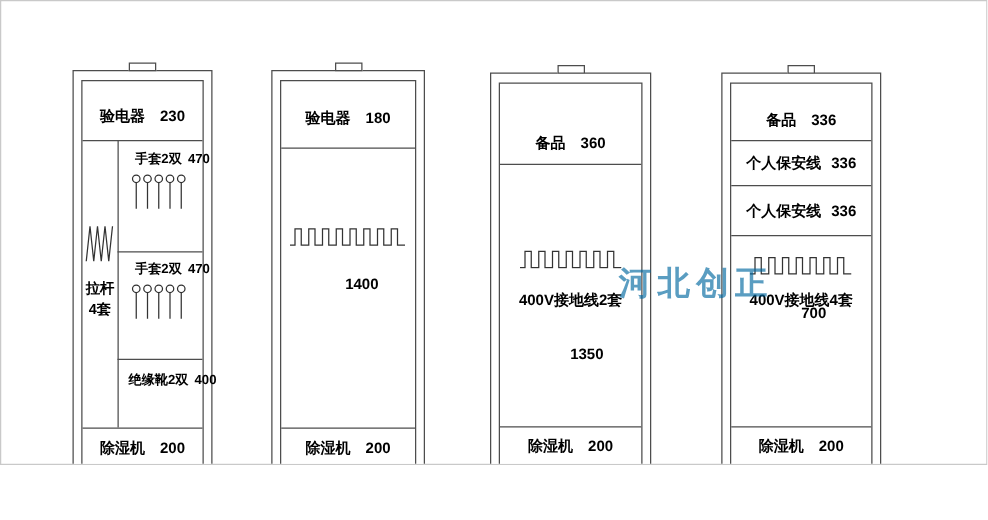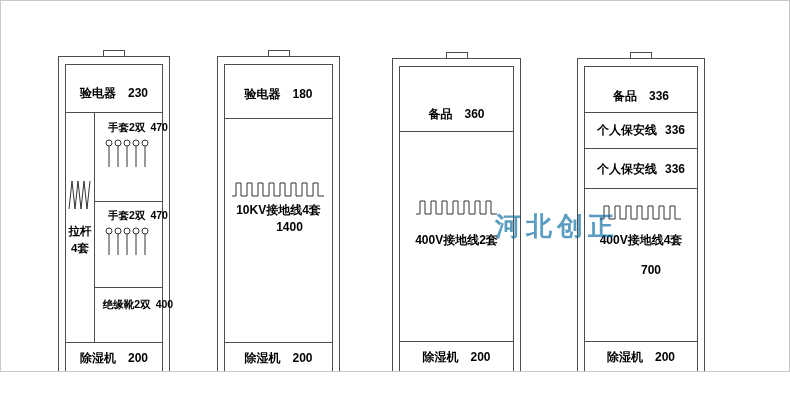--- a/index.html
+++ b/index.html
@@ -124,23 +124,20 @@
         <span>验电器</span>
         <span>180</span>
       </div>
       <div class="hline" style="top:53px;"></div>
 
       <div class="iconwrap" style="top:116px;">
         <svg width="93" height="16" viewBox="0 0 93 16">
           <path d="M0 15 H4 V2 H9 V15 H15 V2 H20 V15 H26 V2 H31 V15 H37 V2 H42 V15 H48 V2 H53 V15 H59 V2 H64 V15 H70 V2 H75 V15 H81 V2 H86 V15 H92" fill="none" stroke="#333" stroke-width="1"></path>
         </svg>
       </div>
-      <div class="lbl" style="top:138px;">
-        <span>10KV接地线4套</span>
-      </div>
       <div class="lbl" style="top:155px; padding-left:22px;text-align:center;">
         <span>1400</span>
       </div>
 
       <div class="hline" style="top:277px;"></div>
       <div class="lbl" style="top:286px;">
         <span>除湿机</span>
         <span>200</span>
       </div>
     </div>
@@ -157,20 +154,23 @@
       <div class="hline" style="top:64px;"></div>
 
       <div class="iconwrap" style="top:132px;">
         <svg width="82" height="16" viewBox="0 0 82 16">
           <path d="M0 15 H4 V2 H9 V15 H15 V2 H20 V15 H26 V2 H31 V15 H37 V2 H42 V15 H48 V2 H53 V15 H59 V2 H64 V15 H70 V2 H75 V15 H81" fill="none" stroke="#333" stroke-width="1"></path>
         </svg>
       </div>
       <div class="lbl" style="top:166px;">
         <span>400V接地线2套</span>
       </div>
+      <div class="lbl" style="top:209px; padding-left:26px;">
+        <span>1350</span>
+      </div>
 
       <div class="hline" style="top:274px;"></div>
       <div class="lbl" style="top:283px;">
         <span>除湿机</span>
         <span>200</span>
       </div>
     </div>
   </div>
 
   <div class="cab" style="left:576px; top:57px; width:128px; height:330px;">
@@ -196,21 +196,21 @@
       <div class="hline" style="top:121px;"></div>
 
       <div class="iconwrap" style="top:137px;">
         <svg width="82" height="16" viewBox="0 0 82 16">
           <path d="M0 15 H4 V2 H9 V15 H15 V2 H20 V15 H26 V2 H31 V15 H37 V2 H42 V15 H48 V2 H53 V15 H59 V2 H64 V15 H70 V2 H75 V15 H81" fill="none" stroke="#333" stroke-width="1"></path>
         </svg>
       </div>
       <div class="lbl" style="top:166px;">
         <span>400V接地线4套</span>
       </div>
-      <div class="lbl" style="top:196px; padding-left:20px;text-align:center;">
+      <div class="lbl" style="top:176px; padding-left:20px;text-align:center;">
         <span>700</span>
       </div>
 
       <div class="hline" style="top:274px;"></div>
       <div class="lbl" style="top:283px;">
         <span>除湿机</span>
         <span>200</span>
       </div>
     </div>
   </div>

